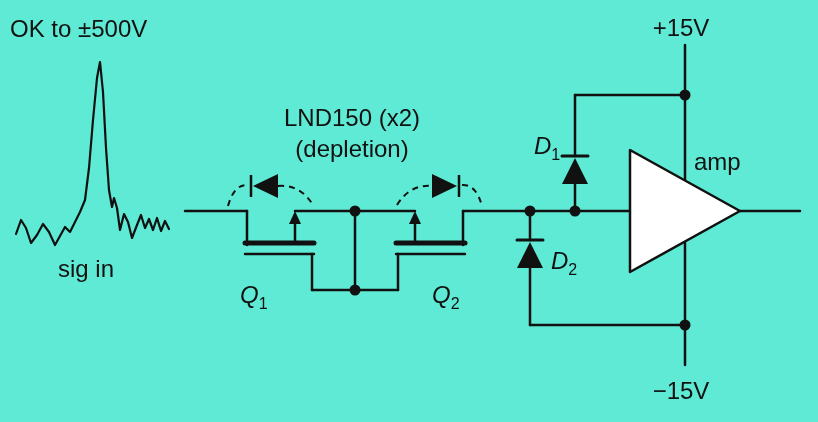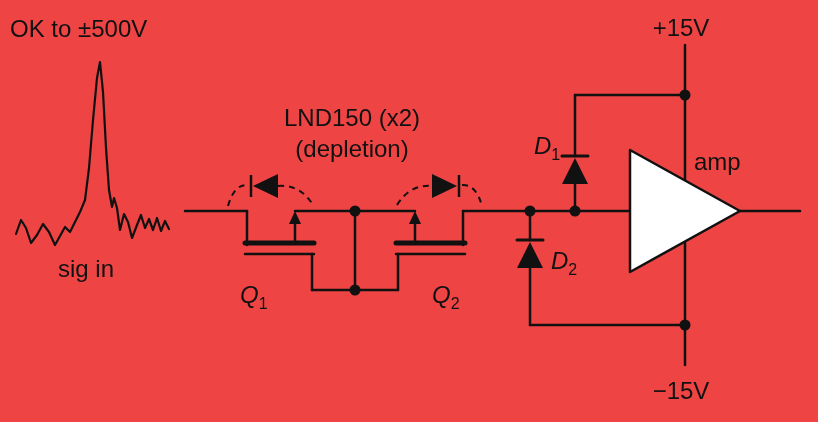--- a/index.html
+++ b/index.html
@@ -5,21 +5,21 @@
   html, body {
     margin: 0;
     padding: 0;
     background: #ffffff;
     font-family: "Liberation Sans", sans-serif;
   }
   .stage {
     position: relative;
     width: 818px;
     height: 422px;
-    background: #ef4444;
+    background: #5eead4;
     overflow: hidden;
   }
   svg text {
     font-family: "Liberation Sans", sans-serif;
     fill: #111111;
   }
   .lbl      { font-size: 24px; }
   .lbl-ital { font-size: 24px; font-style: italic; }
   .sub      { font-size: 16px; font-style: normal; }
 </style>

